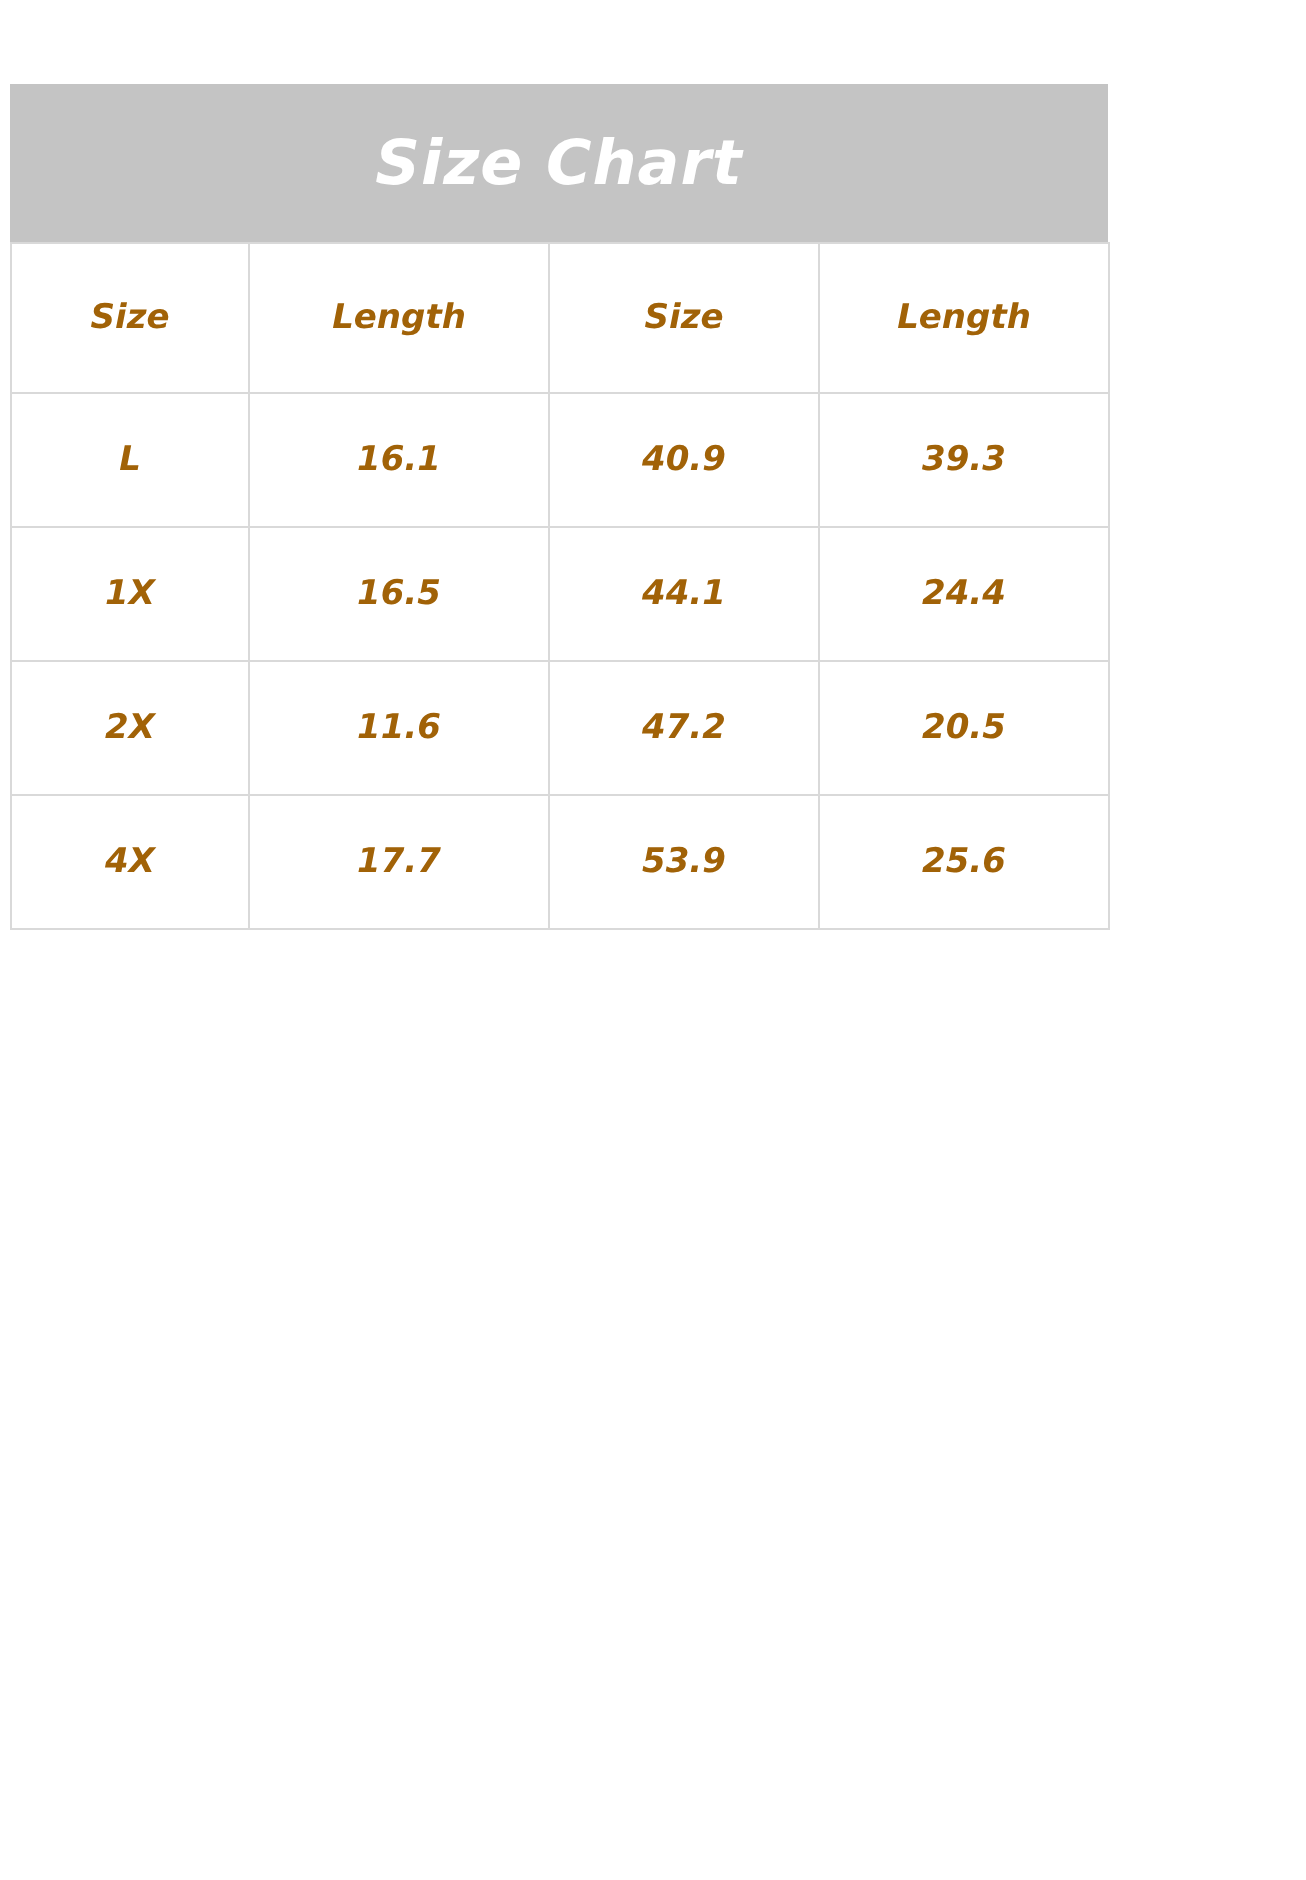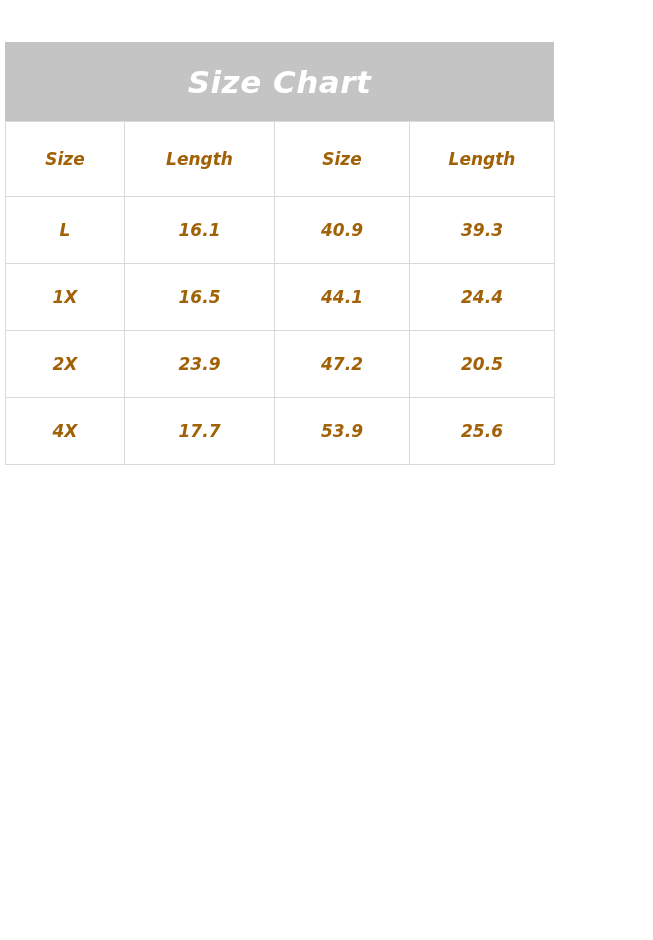--- a/index.html
+++ b/index.html
@@ -98,21 +98,21 @@
           <td>39.3</td>
         </tr>
         <tr>
           <td>1X</td>
           <td>16.5</td>
           <td>44.1</td>
           <td>24.4</td>
         </tr>
         <tr>
           <td>2X</td>
-          <td>23.9</td>
+          <td>11.6</td>
           <td>47.2</td>
           <td>20.5</td>
         </tr>
         <tr>
           <td>4X</td>
           <td>17.7</td>
           <td>53.9</td>
           <td>25.6</td>
         </tr>
       </tbody>

